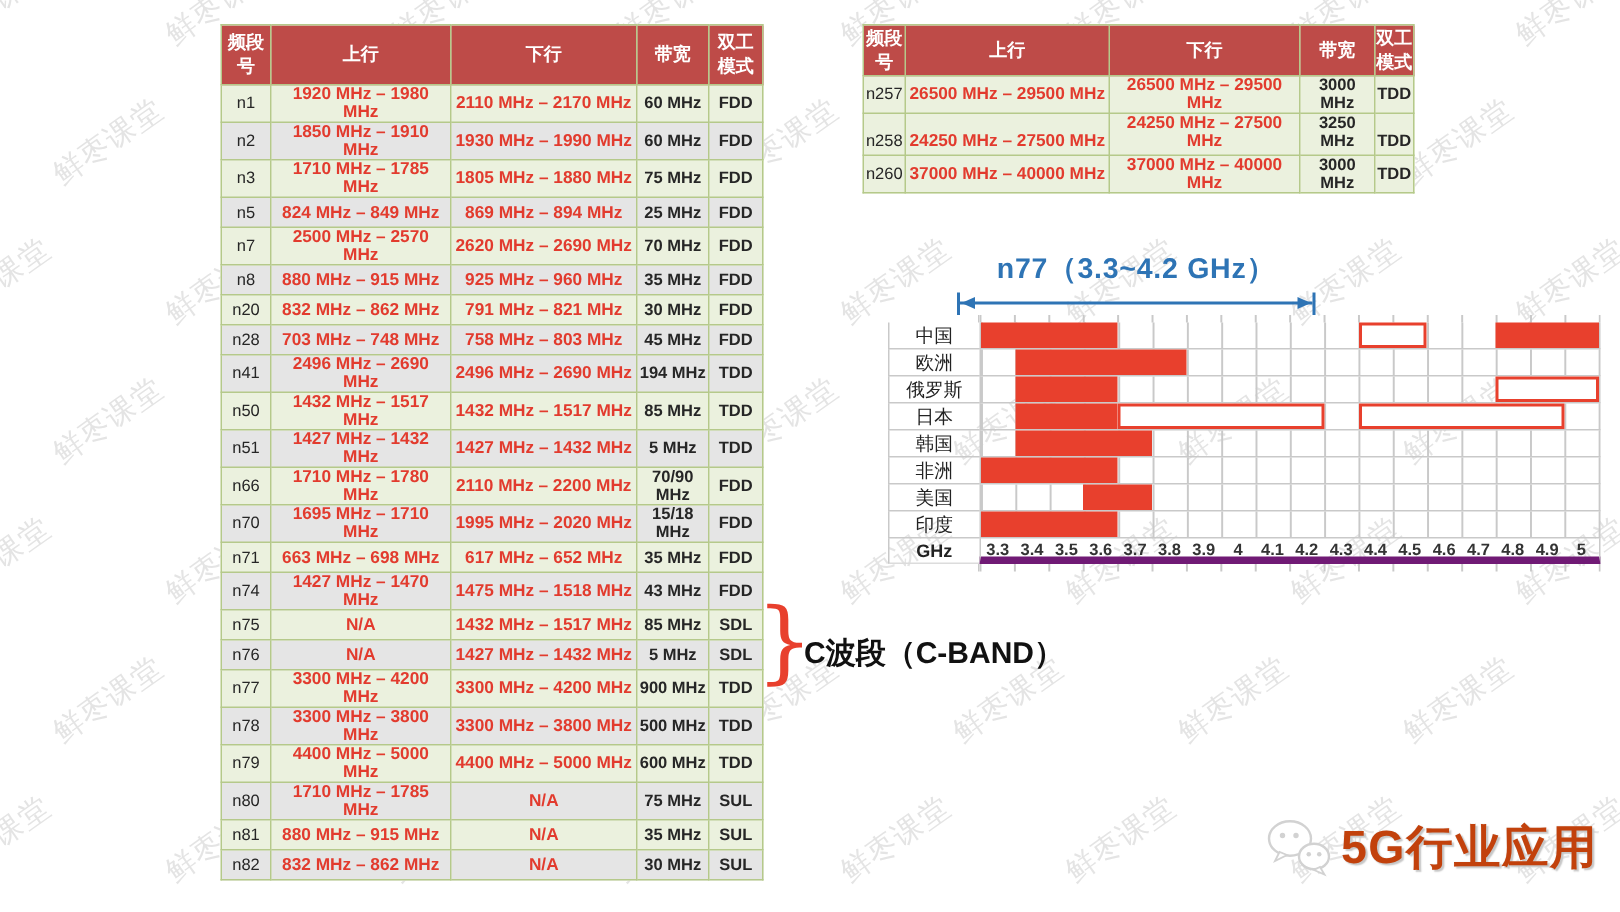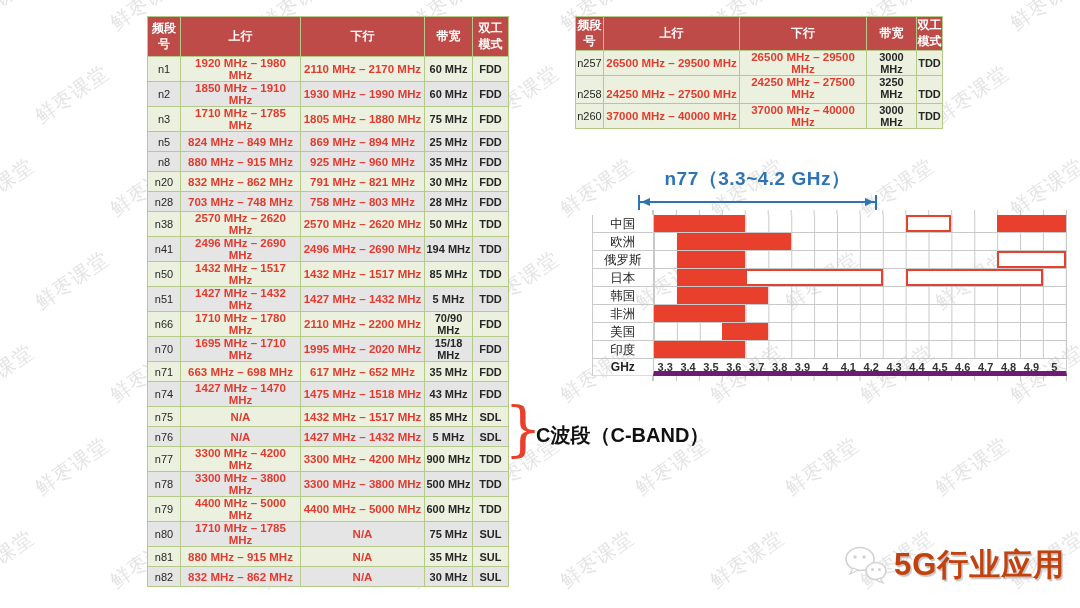--- a/index.html
+++ b/index.html
@@ -171,47 +171,47 @@
           <td class="meta">75 MHz</td>
           <td class="meta">FDD</td>
         </tr>
         <tr class="row-white">
           <td class="band">n5</td>
           <td class="freq">824 MHz – 849 MHz</td>
           <td class="freq">869 MHz – 894 MHz</td>
           <td class="meta">25 MHz</td>
           <td class="meta">FDD</td>
         </tr>
+        <tr class="row-green">
+          <td class="band">n7</td>
+          <td class="freq">2500 MHz – 2570 MHz</td>
+          <td class="freq">2620 MHz – 2690 MHz</td>
+          <td class="meta">70 MHz</td>
+          <td class="meta">FDD</td>
+        </tr>
         <tr class="row-white">
           <td class="band">n8</td>
           <td class="freq">880 MHz – 915 MHz</td>
           <td class="freq">925 MHz – 960 MHz</td>
           <td class="meta">35 MHz</td>
           <td class="meta">FDD</td>
         </tr>
         <tr class="row-green">
           <td class="band">n20</td>
           <td class="freq">832 MHz – 862 MHz</td>
           <td class="freq">791 MHz – 821 MHz</td>
           <td class="meta">30 MHz</td>
           <td class="meta">FDD</td>
         </tr>
         <tr class="row-white">
           <td class="band">n28</td>
           <td class="freq">703 MHz – 748 MHz</td>
           <td class="freq">758 MHz – 803 MHz</td>
-          <td class="meta">28 MHz</td>
-          <td class="meta">FDD</td>
-        </tr>
-        <tr class="row-green">
-          <td class="band">n38</td>
-          <td class="freq">2570 MHz – 2620 MHz</td>
-          <td class="freq">2570 MHz – 2620 MHz</td>
-          <td class="meta">50 MHz</td>
-          <td class="meta">TDD</td>
+          <td class="meta">45 MHz</td>
+          <td class="meta">FDD</td>
         </tr>
         <tr class="row-white">
           <td class="band">n41</td>
           <td class="freq">2496 MHz – 2690 MHz</td>
           <td class="freq">2496 MHz – 2690 MHz</td>
           <td class="meta">194 MHz</td>
           <td class="meta">TDD</td>
         </tr>
         <tr class="row-green">
           <td class="band">n50</td>

